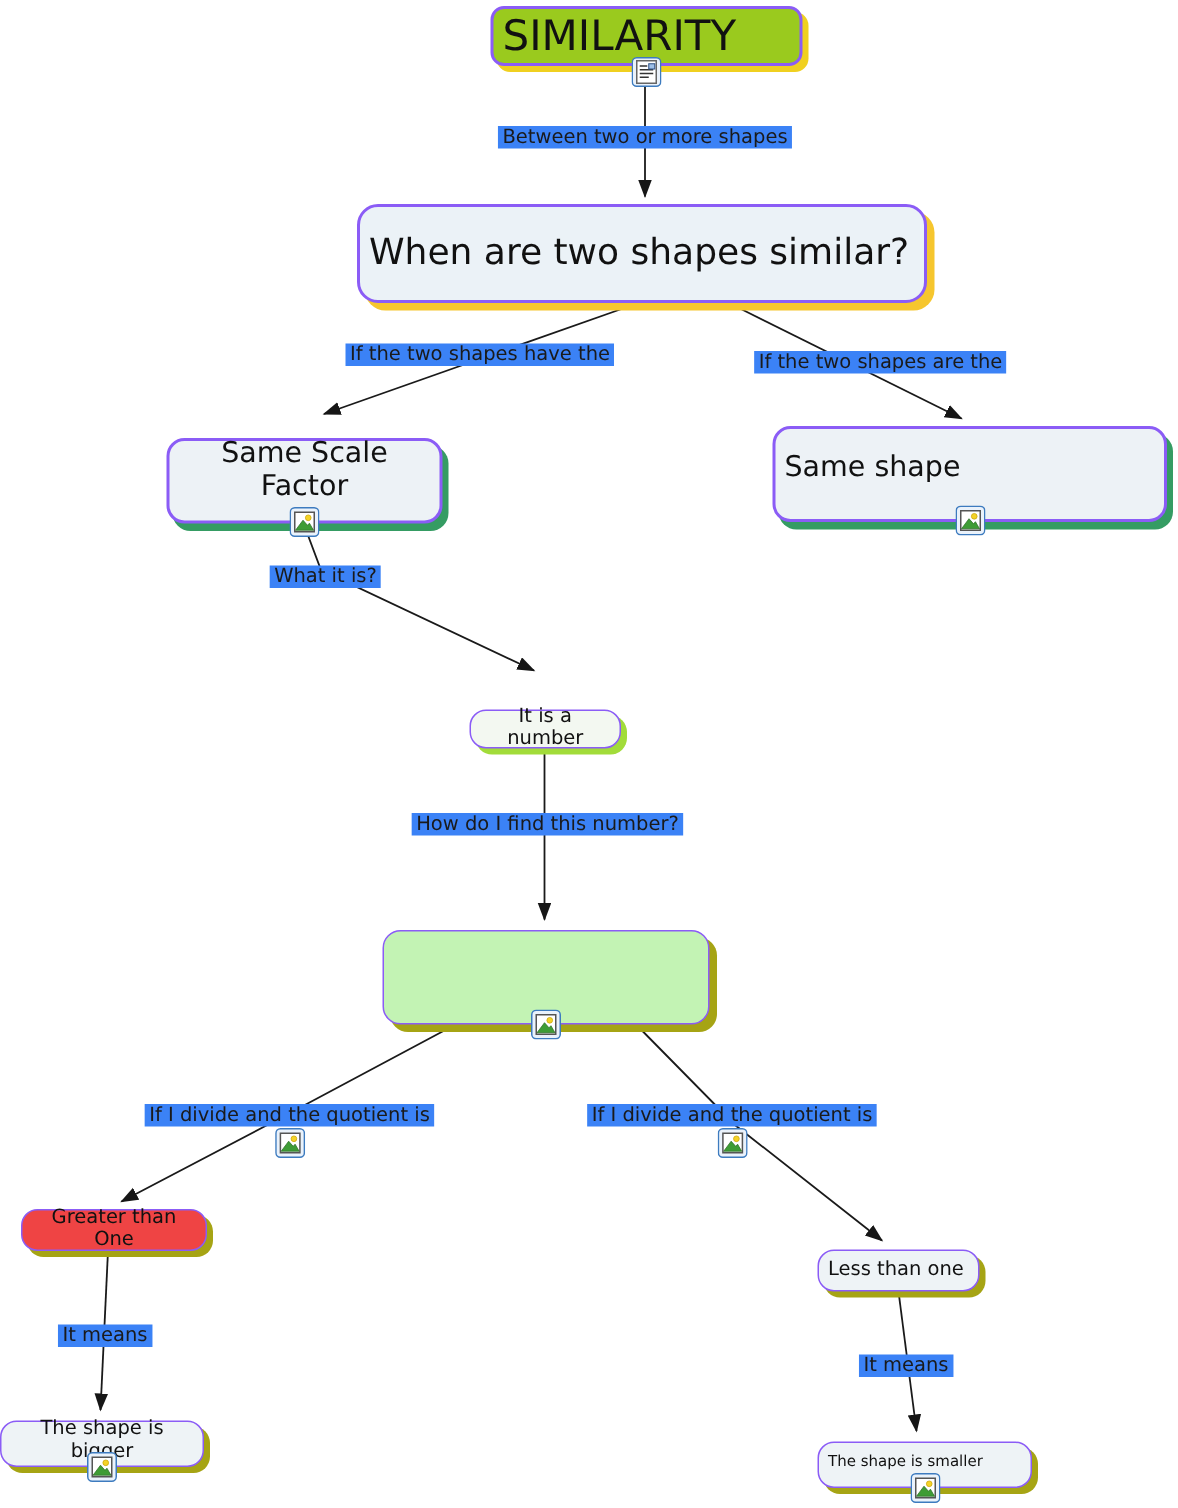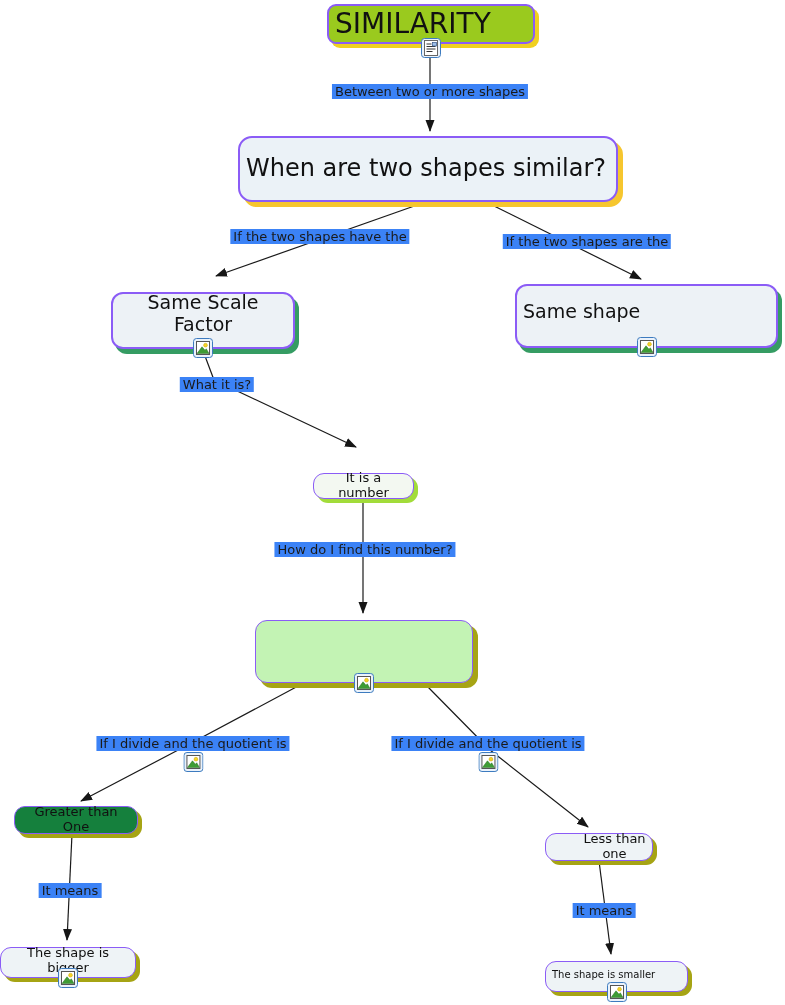--- a/index.html
+++ b/index.html
@@ -14,22 +14,22 @@
     color:#111;line-height:1.15;
   }
   .node .node-label{display:block;padding:0 6px;}
   
   #n-similarity{left:327px;top:4px;width:208px;height:40px;background:#9aca1e;border-radius:9px;box-shadow:4px 4px 0 #f0d020;font-size:28px;}
   #n-when{left:238px;top:136px;width:380px;height:66px;background:#ebf2f7;border-radius:14px;box-shadow:5px 5px 0 #f6c62e;font-size:24px;}
   #n-ssf{left:111px;top:281px;width:184px;height:57px;background:#edf2f6;border-radius:12px;box-shadow:4px 5px 0 #359c63;font-size:19px;padding-bottom:14px;margin-top:11px;}
   #n-same-shape{left:515px;top:284px;width:263px;height:64px;background:#edf2f6;border-radius:12px;box-shadow:4px 5px 0 #359c63;font-size:19px;padding-bottom:8px;}
   #n-number{left:313px;top:453px;width:101px;height:26px;background:#f3f8f1;border-radius:11px;box-shadow:4px 4px 0 #a2dc3a;font-size:13px;border-width:1.5px;margin-top:20px;}
   #n-dividing{left:255px;top:620px;width:218px;height:63px;background:#c3f3b4;border-radius:12px;box-shadow:5px 5px 0 #a6a414;font-size:13px;padding-bottom:10px;border-width:1.5px;}
-  #n-greater{left:14px;top:806px;width:124px;height:28px;background:#15803d;border-radius:11px;box-shadow:4px 4px 0 #a6a414;font-size:13px;border-width:1.5px;}
-  #n-less{left:545px;top:833px;width:108px;height:28px;background:#eef3f6;border-radius:11px;box-shadow:4px 4px 0 #a6a414;font-size:13px;border-width:1.5px;padding-left:31px;}
+  #n-greater{left:14px;top:806px;width:124px;height:28px;background:#ef4444;border-radius:11px;box-shadow:4px 4px 0 #a6a414;font-size:13px;border-width:1.5px;}
+  #n-less{left:545px;top:833px;width:108px;height:28px;background:#eef3f6;border-radius:11px;box-shadow:4px 4px 0 #a6a414;font-size:13px;border-width:1.5px;}
   #n-bigger{left:0px;top:947px;width:136px;height:31px;background:#eef3f6;border-radius:11px;box-shadow:4px 4px 0 #a6a414;font-size:13px;border-width:1.5px;padding-bottom:4px;}
   #n-smaller{left:545px;top:961px;width:143px;height:31px;background:#eef3f6;border-radius:11px;box-shadow:4px 4px 0 #a6a414;font-size:10px;border-width:1.5px;padding-bottom:4px;}
   
   .link-label{
     position:absolute;transform:translateX(-50%);background:#3b82f6;
     padding:0 3px;font-size:13px;white-space:nowrap;color:#1a1a1a;
   }
   #l-between{left:430px;top:84px;}
   #l-have{left:320px;top:229px;}
   #l-are{left:558px;top:234px;margin-left:29px;}

